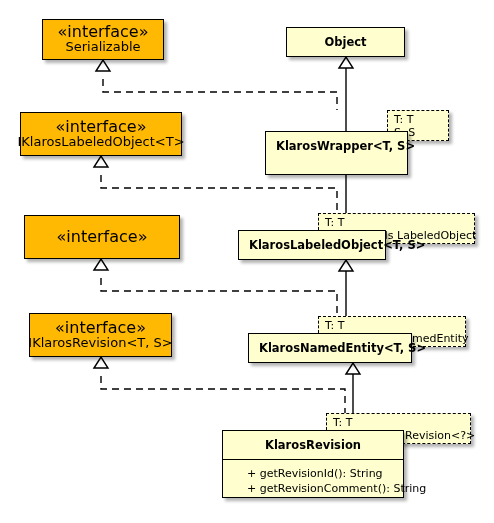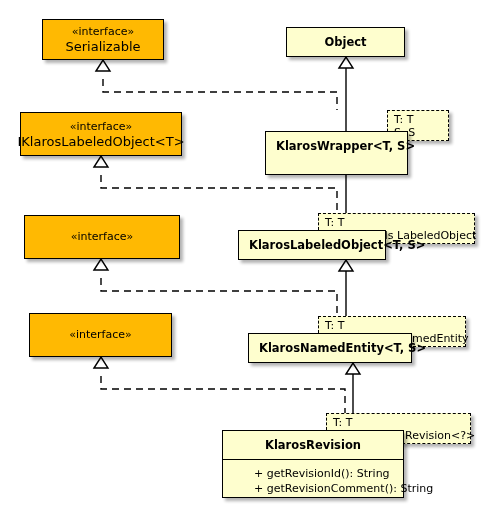--- a/index.html
+++ b/index.html
@@ -41,21 +41,21 @@
     flex-direction: column;
     align-items: center;
     justify-content: center;
   }
   .node.cls {
     background: #FEFECE;
     display: flex;
     flex-direction: column;
   }
   .stereo {
-    font-size: 11px;
+    font-size: 16px;
     color: #000000;
     line-height: 14px;
     text-align: center;
     white-space: nowrap;
   }
   .iface-name {
     font-size: 13px;
     font-weight: normal;
     color: #000000;
     line-height: 15px;
@@ -68,22 +68,21 @@
     text-align: center;
     white-space: nowrap;
     padding: 7px 10px 7px 10px;
     line-height: 14px;
   }
   .cls-divider {
     height: 0;
     border-top: 1px solid #000000;
   }
   .cls-members {
-    padding: 6px 10px 7px 7px;
-    margin-left: 24px;
+    padding: 6px 10px 7px 24px;
   }
   .member {
     font-size: 11px;
     color: #000000;
     line-height: 15px;
     white-space: nowrap;
   }
   .tparams {
     position: absolute;
     box-sizing: border-box;
@@ -158,20 +157,21 @@
     <div class="stereo">«interface»</div>
     <div class="iface-name">IKlarosLabeledObject&lt;T&gt;</div>
   </div>
 
   <div class="node iface" style="left:24px; top:215px; width:156px; height:44px;">
     <div class="stereo">«interface»</div>
   </div>
 
   <div class="node iface" style="left:29px; top:313px; width:143px; height:44px;">
     <div class="stereo">«interface»</div>
+    <div class="iface-name">IKlarosRevision&lt;T, S&gt;</div>
   </div>
 
   <div class="tparams" style="left:387px; top:110px; width:62px; height:31px;">
     <div class="tparam-line">T: T</div>
     <div class="tparam-line">S: S</div>
   </div>
 
   <div class="tparams" style="left:318px; top:213px; width:157px; height:31px;">
     <div class="tparam-line">T: T</div>
     <div class="tparam-line">S: S extends LabeledObject</div>

